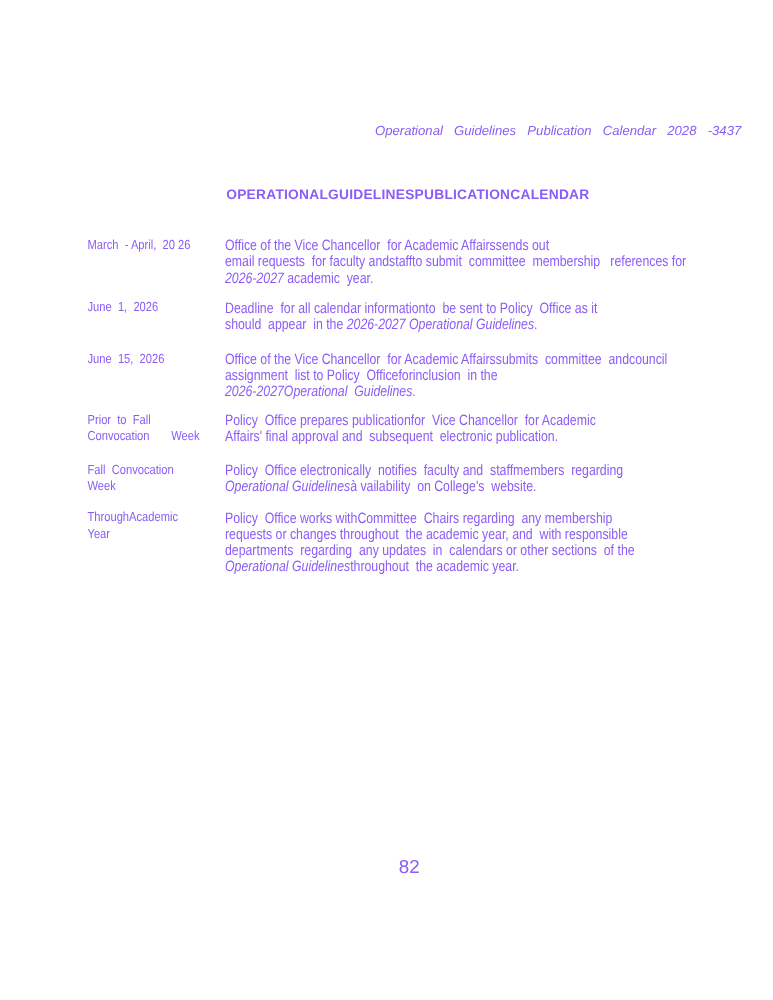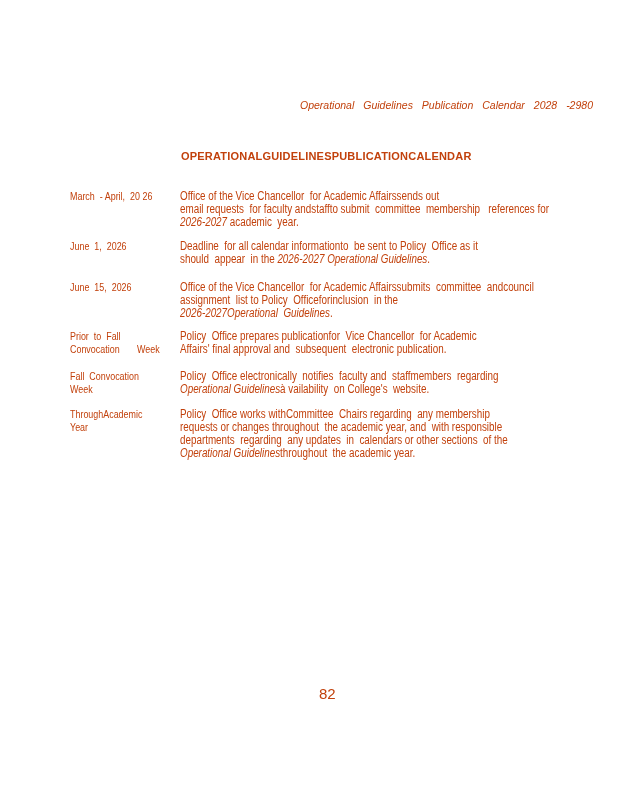--- a/index.html
+++ b/index.html
@@ -1,18 +1,18 @@
 <!DOCTYPE html>
 <html><head>
 <meta charset="utf-8">
 <style>
   html,body { margin:0; padding:0; background:#ffffff; }
   .page {
     position:relative; width:618px; height:800px; background:#ffffff;
-    font-family:"Liberation Sans", sans-serif; color:#c2410c; overflow:hidden;
+    font-family:"Liberation Sans", sans-serif; color:#8b5cf6; overflow:hidden;
   }
   .header-line {
     position:absolute; left:300px; top:99px; width:293px;
     display:flex; justify-content:space-between;
     font-size:10.5px; font-style:italic; line-height:13px; white-space:pre;
   }
   .page-title {
     position:absolute; left:181px; top:150px; width:279px;
     display:flex; justify-content:space-between;
     font-size:11px; font-weight:bold; letter-spacing:0.2px; line-height:13px; white-space:pre;
@@ -30,21 +30,21 @@
     transform:scaleX(0.82); transform-origin:0 0;
   }
   .body-cell em { font-style:italic; }
   .page-number { position:absolute; left:319px; top:685px; font-size:15px; }
 </style>
 </head>
 <body>
 
 <div class="page">
 
-  <div class="header-line"><span>Operational</span><span>Guidelines</span><span>Publication</span><span>Calendar</span><span>2028</span><span>-2980</span></div>
+  <div class="header-line"><span>Operational</span><span>Guidelines</span><span>Publication</span><span>Calendar</span><span>2028</span><span>-3437</span></div>
 
   <div class="page-title"><span>OPERATIONAL</span><span>GUIDELINES</span><span>PUBLICATION</span><span>CALENDAR</span></div>
 
   <div class="cal-table">
     <div class="cal-row" style="top:190px">
       <div class="date-cell"><div>March  - April,  20 26</div></div>
       <div class="body-cell"><div><span>Office of the Vice Chancellor  for Academic Affairssends out</span></div><div><span>email requests  for faculty andstaffto submit  committee  membership   references for</span></div><div><em>2026-2027</em><span> academic  year.</span></div></div>
     </div>
     <div class="cal-row" style="top:240px">
       <div class="date-cell"><div>June  1,  2026</div></div>

